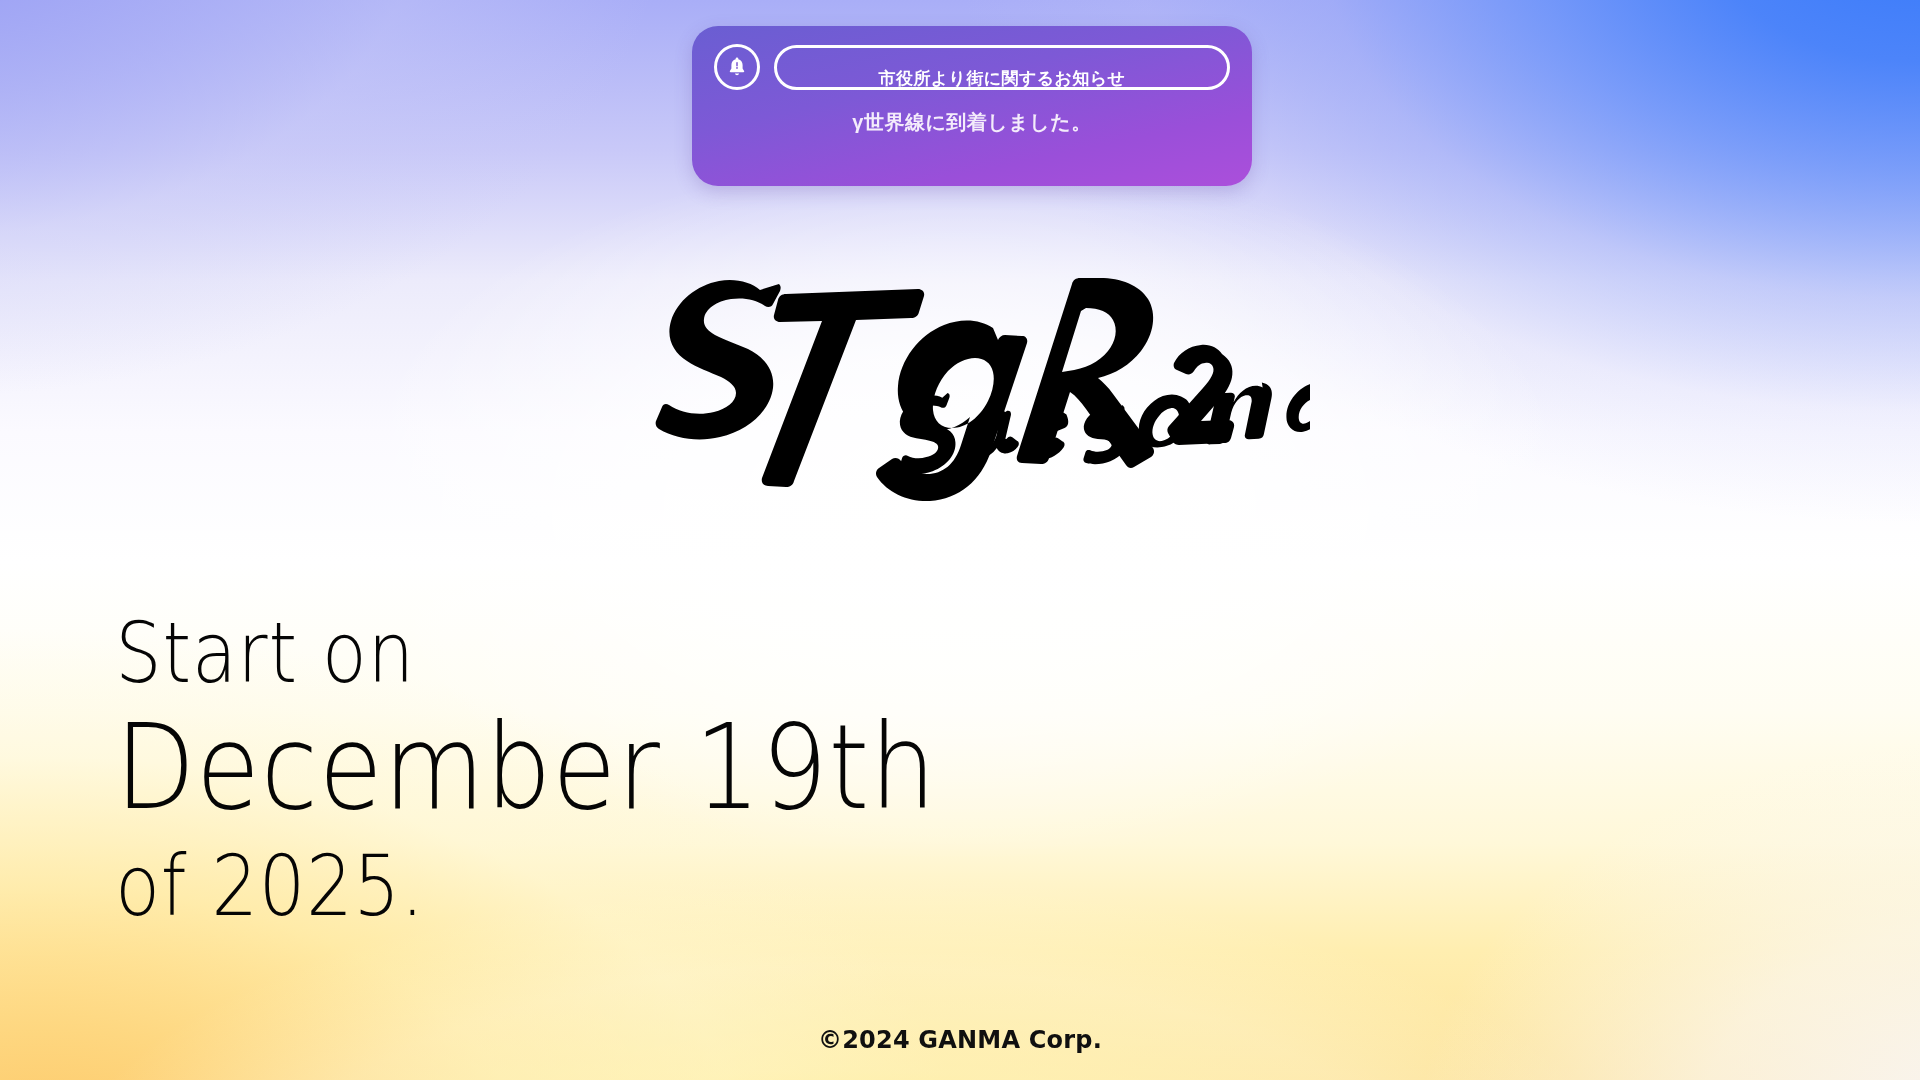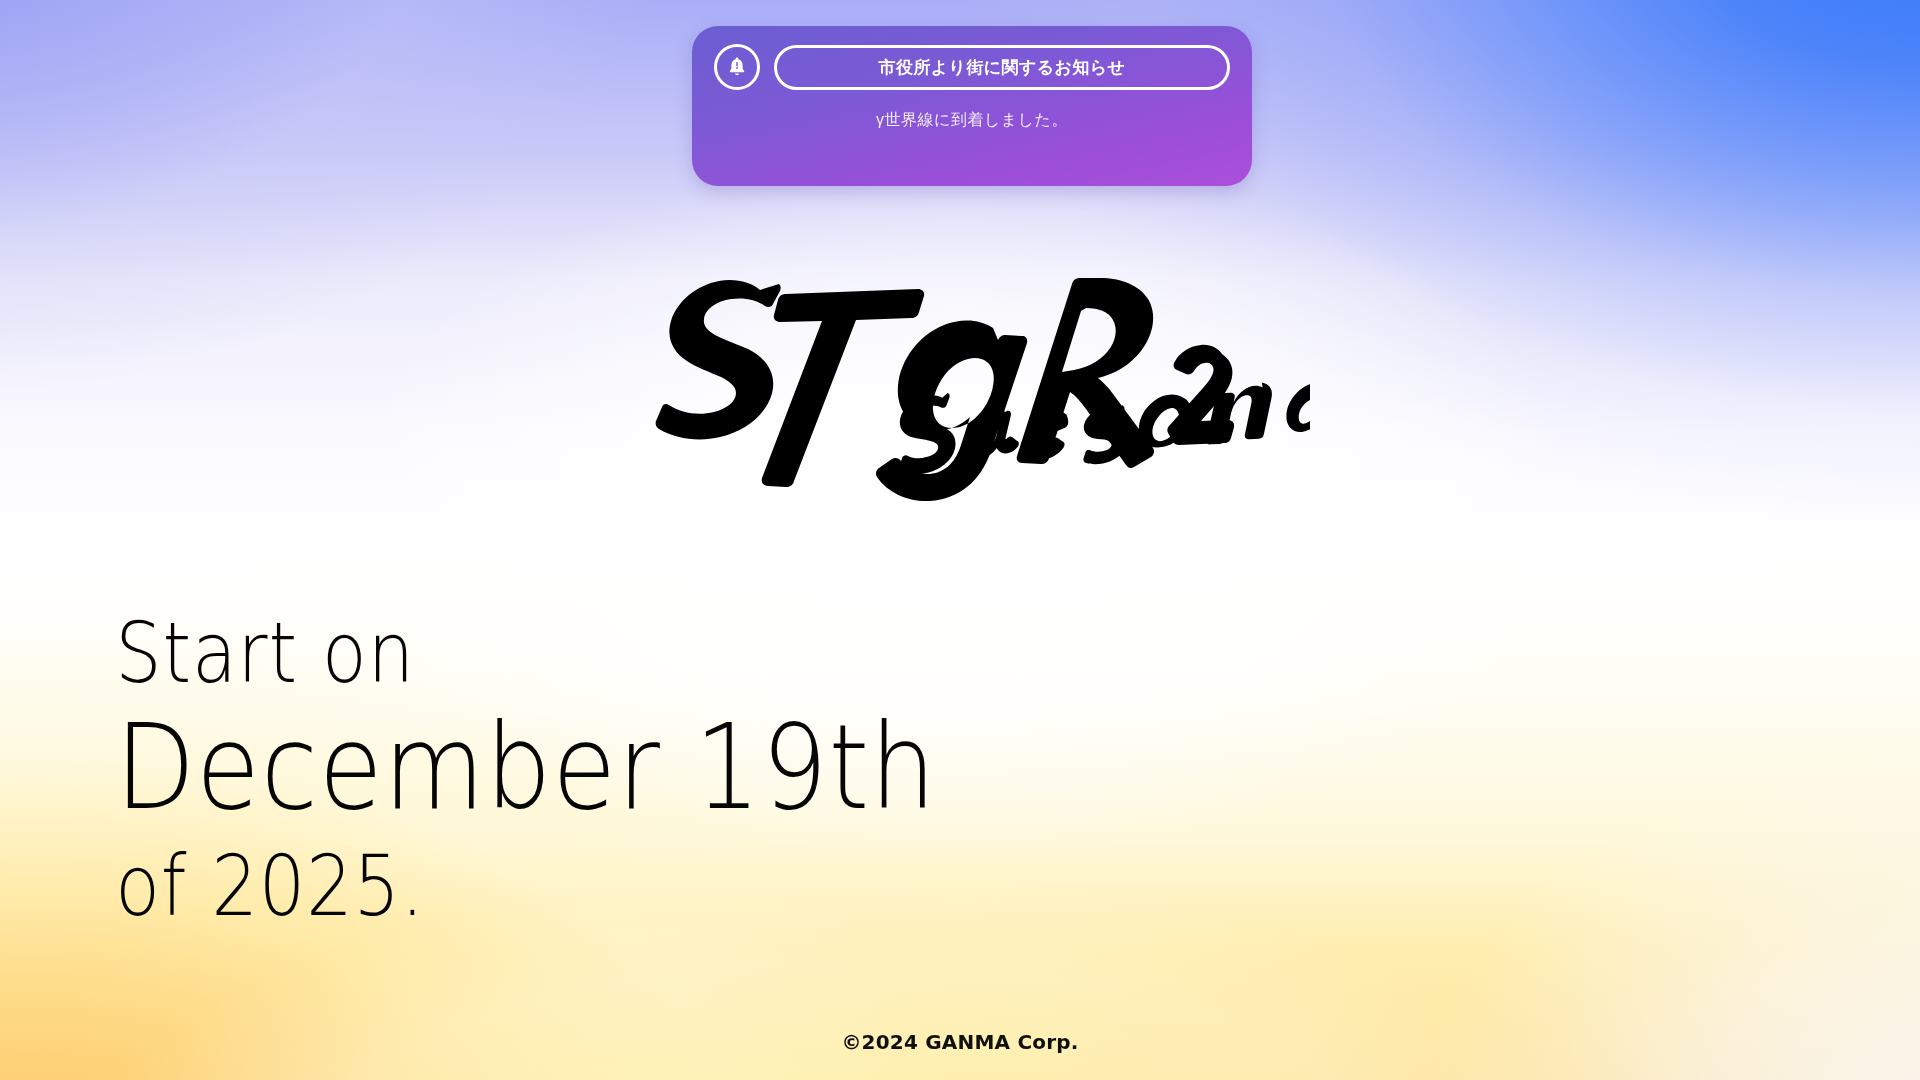--- a/index.html
+++ b/index.html
@@ -101,36 +101,36 @@
     width:46px; height:46px; border-radius:50%;
     border:3.5px solid #ffffff;
     display:flex; align-items:center; justify-content:center;
   }
   #bell-wrap svg { display:block; }
   #banner-pill {
     flex:1 1 auto;
     height:45px;
     border:3px solid #ffffff;
     border-radius:23px;
-    display:flex; align-items:center; justify-content:center;
+    display:flex; align-items:flex-end; justify-content:center;
   }
   #banner-title {
     color:#ffffff;
     font-size:17px;
     font-weight:700;
     letter-spacing:.4px;
     line-height:1;
     white-space:nowrap;
   }
   #banner-sub {
     margin-top:22px;
     text-align:center;
     color:#f4ecfb;
-    font-size:16px;
-    font-weight:400;
+    font-size:20px;
+    font-weight:700;
     letter-spacing:.5px;
     line-height:1;
   }
 
   
   #logo {
     position:absolute;
     left:0; right:0; top:232px;
     display:flex; justify-content:center;
     pointer-events:none;
@@ -173,21 +173,21 @@
   }
 
   
   #footer {
     position:absolute;
     left:0; right:0; bottom:26px;
     text-align:center;
   }
   #copyright {
     font-family:"DejaVu Sans", sans-serif;
-    font-size:20px;
+    font-size:24px;
     font-weight:700;
     color:#101010;
     letter-spacing:.2px;
   }
 </style>
 </head>
 <body>
 
 <div id="stage">
 

